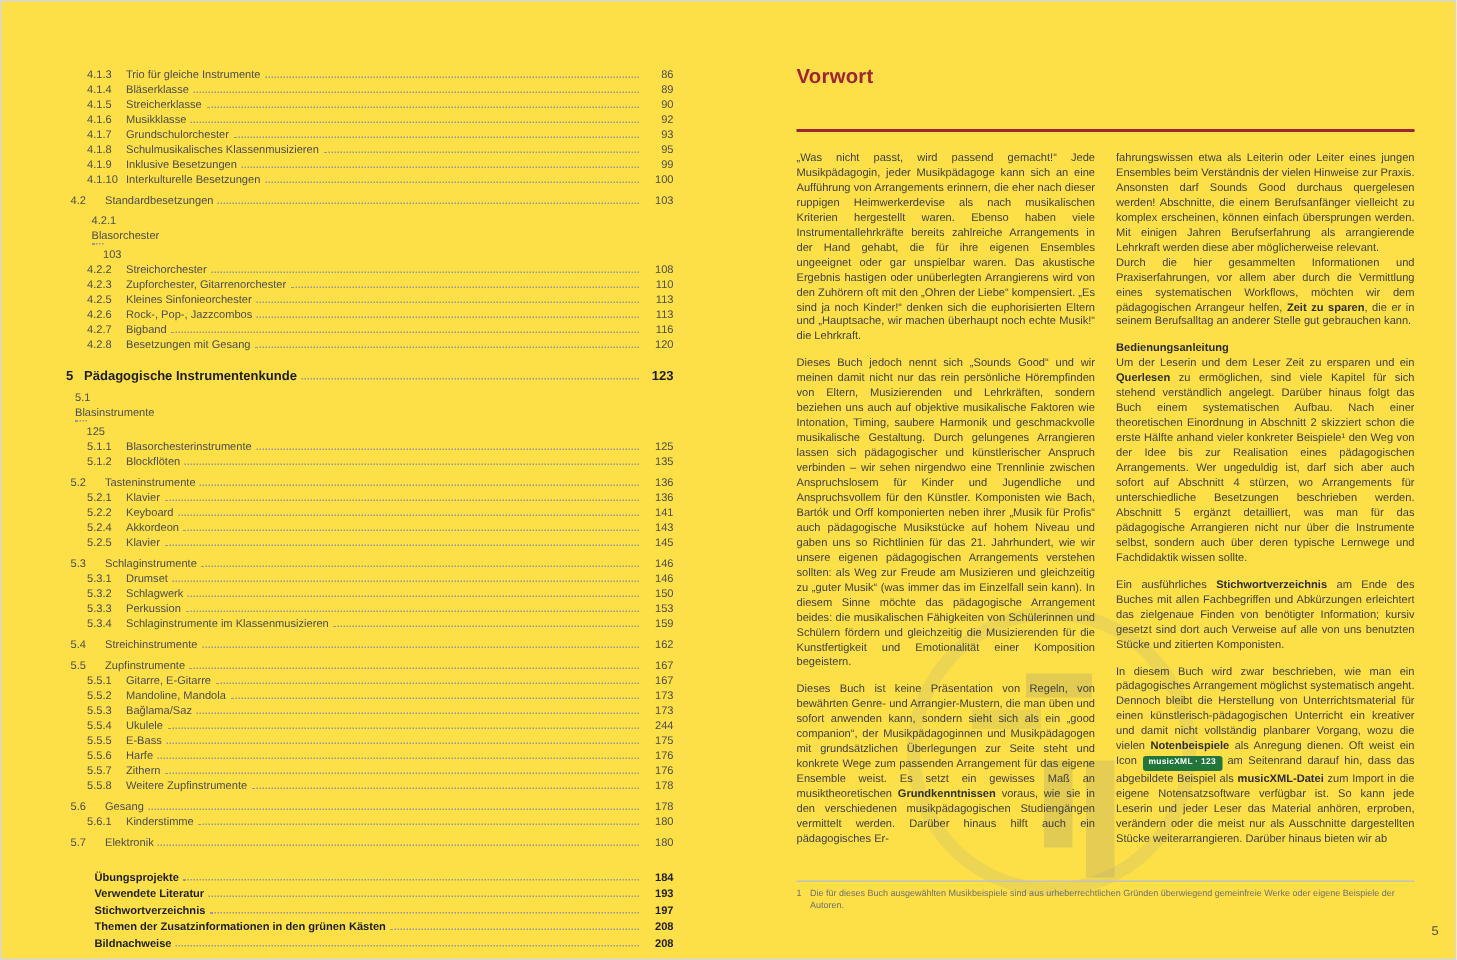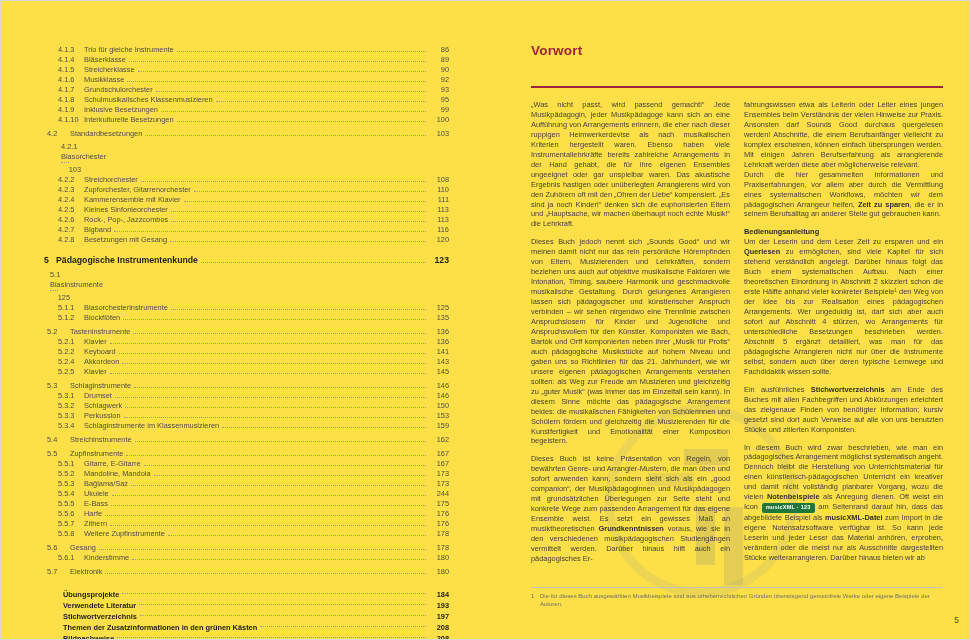--- a/index.html
+++ b/index.html
@@ -12,21 +12,21 @@
   .toc { position:absolute; left:43px; top:44px; width:405px; }
   .toc-row { display:flex; align-items:baseline; font-size:7.4px; line-height:10px; color:#4c4c4c; }
   .toc-num { flex:none; }
   .toc-title { flex:none; white-space:nowrap; }
   .toc-dots { flex:1 1 auto; border-bottom:1px dotted #979797; margin:0 3px 2px 3px; min-width:8px; }
   .toc-page { flex:none; min-width:20px; text-align:right; }
   .l3 { padding-left:14px; } .l3 .toc-num { width:26px; }
   .l2 { padding-left:3px;  } .l2 .toc-num { width:23px; }
   .l1 { font-weight:700; color:#1d1d1d; font-size:8.7px; line-height:14px; }
   .l1 .toc-num { width:12px; }
-  .back { padding-left:19px; font-weight:700; color:#1d1d1d; line-height:11px;align-items:center; }
+  .back { padding-left:19px; font-weight:700; color:#1d1d1d; line-height:11px; }
   .g-sm { margin-top:3px;flex-direction:column; } .g-md { margin-top:4px; } .g-lg { margin-top:8px; } .g-xl { margin-top:12px; }
   
   .right-page { position:absolute; left:530px; top:42px; width:412px; height:586px; }
   .vorwort-title { font-size:13.5px; line-height:15px; font-weight:700; color:var(--accent,#a02336); letter-spacing:0.2px; }
   .title-rule { height:2px; background:var(--accent,#a02336); margin-top:28px; }
   .columns { display:flex; gap:14px; margin-top:12px; height:486px; overflow:hidden; }
   .col { flex:1 1 0; min-width:0; }
   .body-para { margin:0; font-size:7.4px; line-height:9.95px; color:#3e3e3e; text-align:justify; }
   .body-para + .body-para { margin-top:8px; }
   .body-para.tight { margin-top:0; }
@@ -119,26 +119,20 @@
           <span class="toc-dots"></span>
           <span class="toc-page">108</span>
         </div>
         <div class="toc-row l3">
           <span class="toc-num">4.2.3</span>
           <span class="toc-title">Zupforchester, Gitarrenorchester</span>
           <span class="toc-dots"></span>
           <span class="toc-page">110</span>
         </div>
         <div class="toc-row l3">
-          <span class="toc-num">4.2.4</span>
-          <span class="toc-title">Kammerensemble mit Klavier</span>
-          <span class="toc-dots"></span>
-          <span class="toc-page">111</span>
-        </div>
-        <div class="toc-row l3">
           <span class="toc-num">4.2.5</span>
           <span class="toc-title">Kleines Sinfonieorchester</span>
           <span class="toc-dots"></span>
           <span class="toc-page">113</span>
         </div>
         <div class="toc-row l3">
           <span class="toc-num">4.2.6</span>
           <span class="toc-title">Rock-, Pop-, Jazzcombos</span>
           <span class="toc-dots"></span>
           <span class="toc-page">113</span>

